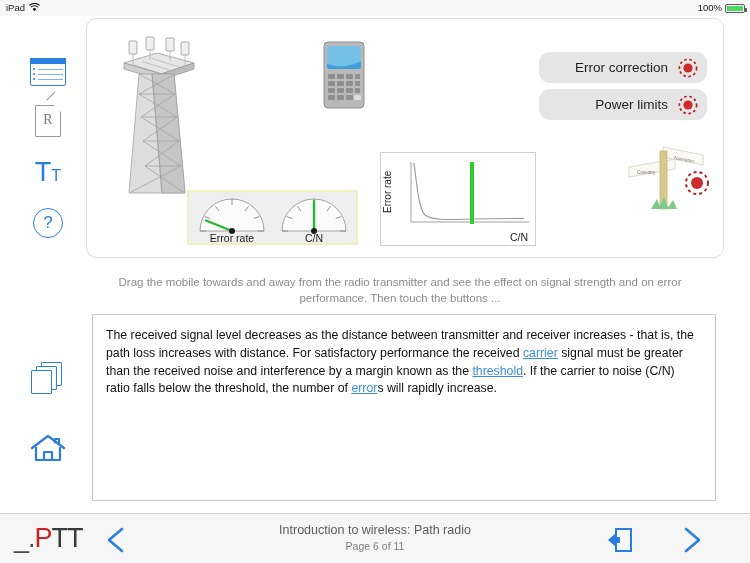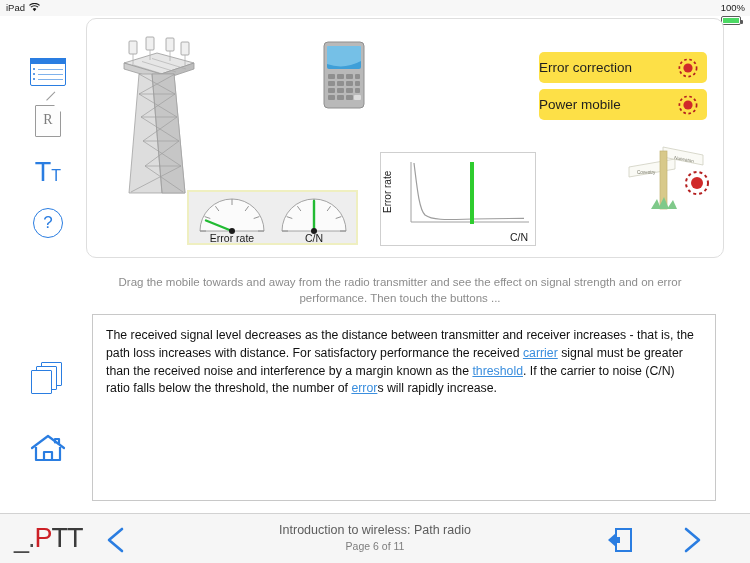--- a/index.html
+++ b/index.html
@@ -26,21 +26,21 @@
     position: absolute; left: 6px; top: 2px;
     display: flex; align-items: center; gap: 4px;
   }
   .sb-center {
     position: absolute; left: 0; top: 2px;
     width: 750px; text-align: center;
     font-weight: 600; letter-spacing: .1px;
   }
   .sb-right {
     position: absolute; right: 5px; top: 2px;
-    display: flex; align-items: flex-start; gap: 3px; flex-direction: column;
+    display: flex; align-items: flex-end; gap: 3px;
   }
   .batt {
     position: relative;
     width: 20px; height: 9px;
     border: 1px solid #5a5a5a; border-radius: 2px;
     box-sizing: border-box; background: #ffffff;
   }
   .batt i {
     position: absolute; left: 1px; top: 1px;
     width: 16px; height: 5px; background: #4cd964; display:block;
@@ -145,22 +145,22 @@
   
   .tower { position: absolute; left: 15px; top: 6px; width: 110px; height: 170px; }
 
   
   .phone { position: absolute; left: 235px; top: 22px; width: 44px; height: 68px; }
 
   
   .tog {
     position: absolute;
     width: 168px; height: 31px;
-    background: #fde047; border-radius: 5px;
-    display: flex; align-items: center; justify-content: space-between;
+    background: #e5e5e5; border-radius: 11px;
+    display: flex; align-items: center; justify-content: flex-end;
     padding-right: 8px; box-sizing: border-box;
     font-size: 13.5px; color: #1f1f1f;
   }
   .tog .lbl { margin-right: 9px; }
   .led { position: relative; width: 22px; height: 22px; }
 
   
   .gauge-box {
     position: absolute; left: 100px; top: 171px;
     width: 171px; height: 55px;
@@ -392,21 +392,21 @@
       <span class="lbl">Error correction</span>
       <span class="led">
         <svg width="22" height="22" viewBox="0 0 22 22">
           <circle cx="11" cy="11" r="8.6" fill="none" stroke="#b52020" stroke-width="1.7" stroke-dasharray="2.6 2.6"></circle>
           <circle cx="11" cy="11" r="4.6" fill="#d02a2a"></circle>
         </svg>
       </span>
     </div>
 
     <div class="tog" style="left:452px; top:70px;">
-      <span class="lbl">Power mobile</span>
+      <span class="lbl">Power limits</span>
       <span class="led">
         <svg width="22" height="22" viewBox="0 0 22 22">
           <circle cx="11" cy="11" r="8.6" fill="none" stroke="#b52020" stroke-width="1.7" stroke-dasharray="2.6 2.6"></circle>
           <circle cx="11" cy="11" r="4.6" fill="#d02a2a"></circle>
         </svg>
       </span>
     </div>
 
     <div class="gauge-box">
       <div class="gauge" style="left:3px;">

